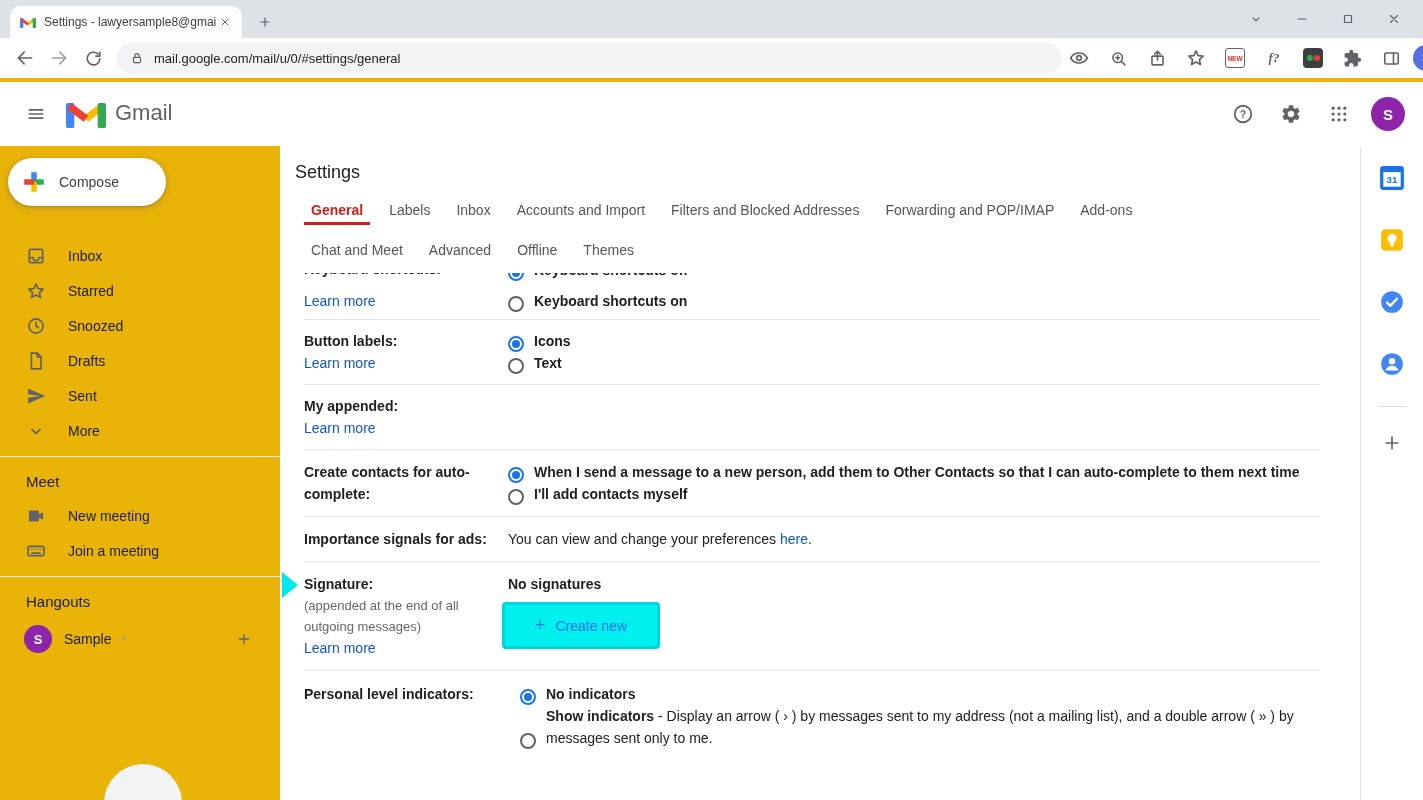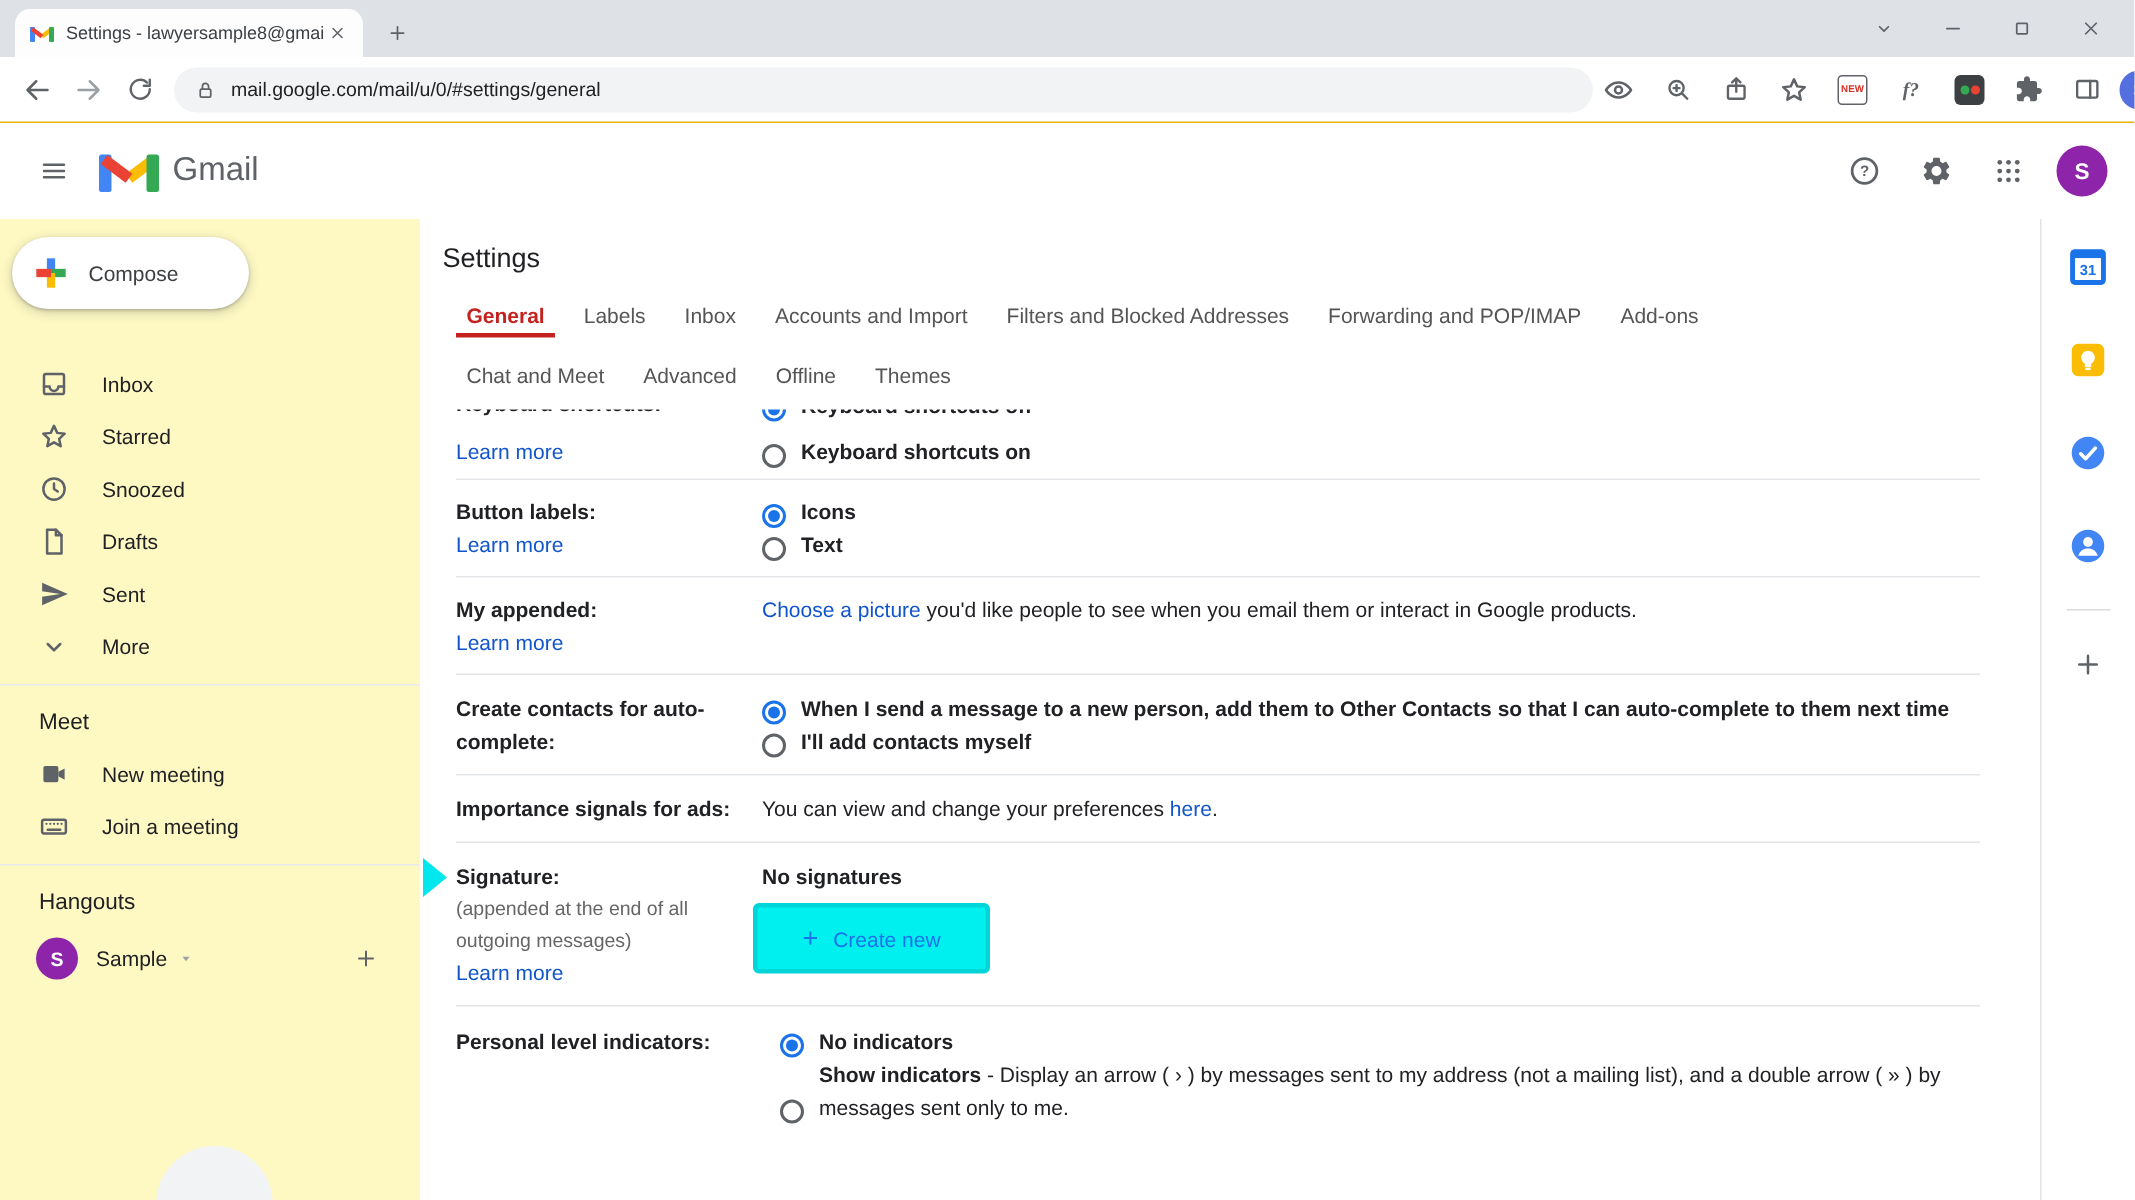--- a/index.html
+++ b/index.html
@@ -15,21 +15,21 @@
   .chrome-tab { position:absolute; left:10px; top:6px; width:232px; height:32px; background:#fdfdfe;
                 border-radius:10px 10px 0 0; display:flex; align-items:center; padding:0 8px 0 10px; }
   .tab-title { flex:1; min-width:0; font-size:12px; color:#3c4043; white-space:nowrap; overflow:hidden; margin-left:8px; }
   .tab-close { width:18px; height:18px; display:flex; align-items:center; justify-content:center; border-radius:50%; }
   .newtab { position:absolute; left:252px; top:9px; width:26px; height:26px; display:flex; align-items:center; justify-content:center; border-radius:50%; }
   .win-controls { position:absolute; right:6px; top:0; height:38px; display:flex; align-items:center; }
   .win-btn { width:46px; height:38px; display:flex; align-items:center; justify-content:center; }
 
   
   #navbar { position:absolute; left:0; top:38px; width:1423px; height:44px; background:#fff;
-            border-bottom:1px solid #eab308; display:flex; align-items:center; padding:12px 8px; }
+            border-bottom:4px solid #eab308; display:flex; align-items:center; padding:12px 8px; }
   .nav-ic { width:34px; height:34px; flex:none; display:flex; align-items:center; justify-content:center; border-radius:50%; }
   .url-bar { flex:none; width:946px; height:30px; margin-left:6px; background:#f1f3f4; border-radius:15px;
              display:flex; align-items:center; padding:0 14px; }
   .url-text { font-size:13px; color:#202124; margin-left:10px; white-space:nowrap; }
   .nav-right { margin-left:auto; display:flex; align-items:center; gap:5px; }
   .ext-new { width:20px; height:20px; border:1.5px solid #5f6368; border-radius:3px; display:flex; align-items:center;
              justify-content:center; font-size:6.5px; font-weight:bold; color:#d93025; }
   .ext-fq { font:italic bold 13px "Liberation Serif", serif; color:#5f6368; padding:0 2px; }
   .ext-cam { width:20px; height:20px; background:#3c4043; border-radius:4px; position:relative; }
   .ext-cam::before { content:""; position:absolute; left:4px; top:7px; width:6px; height:6px; border-radius:50%; background:#34a853; }
@@ -47,21 +47,21 @@
   .search-btn { width:40px; height:40px; display:flex; align-items:center; justify-content:center; border-radius:50%; flex:none; }
   .search input { flex:1; border:none; outline:none; background:transparent; font-size:16px; color:#202124;
                   font-family:"Liberation Sans", sans-serif; }
   .search input::placeholder { color:#5f6368; }
   .hdr-right { position:absolute; right:10px; top:8px; display:flex; align-items:center; }
   .hdr-btn { width:48px; height:48px; display:flex; align-items:center; justify-content:center; border-radius:50%; }
   .hdr-avatar { width:34px; height:34px; margin:0 8px; border-radius:50%; background:#8e24aa; color:#fff;
                 font-size:15px; font-weight:bold; display:flex; align-items:center; justify-content:center; }
 
   
-  #sidebar { position:absolute; left:0; top:146px; width:280px; bottom:0; overflow:hidden; background:#fef9c3; }
+  #sidebar { position:absolute; left:0; top:146px; width:280px; bottom:0; overflow:hidden; background:#eab308; }
   .compose { margin:12px 0 0 8px; width:158px; height:48px; background:#fff; border-radius:24px; display:flex;
              align-items:center; gap:14px; padding-left:15px; cursor:pointer;
              box-shadow:0 1px 2px rgba(60,64,67,.3), 0 2px 6px 2px rgba(60,64,67,.15); }
   .compose-label { font-size:14px; font-weight:500; color:#3c4043; }
   .sb-nav { margin-top:32px; }
   .sb-item { height:35px; display:flex; align-items:center; padding-left:26px; gap:22px; font-size:14px;
              color:#202124; border-radius:0 17px 17px 0; cursor:pointer; }
   .sb-divider { border-top:1px solid #e8eaed; margin:8px 0; }
   .sb-heading { height:33px; display:flex; align-items:center; padding-left:26px; font-size:15px; font-weight:500; color:#202124; }
   .hangout-row { height:42px; display:flex; align-items:center; padding:0 28px 0 24px; cursor:pointer; }
@@ -446,23 +446,20 @@
           <span class="optlab">Text</span>
         </div>
       </div>
     </div>
 
     <div class="srow">
       <div class="scol-l">
         <div class="slabel">My appended:</div>
         <div class="lnk">Learn more</div>
       </div>
-      <div class="scol-c">
-        <div class="txt"><span class="lnk">Choose a picture</span><span> you'd like people to see when you email them or interact in Google products.</span></div>
-      </div>
     </div>
 
     <div class="srow row-pad11">
       <div class="scol-l">
         <div class="slabel">Create contacts for auto-complete:</div>
       </div>
       <div class="scol-c">
         <div class="opt">
           <span class="radio sel"></span>
           <span class="optlab">When I send a message to a new person, add them to Other Contacts so that I can auto-complete to them next time</span>

